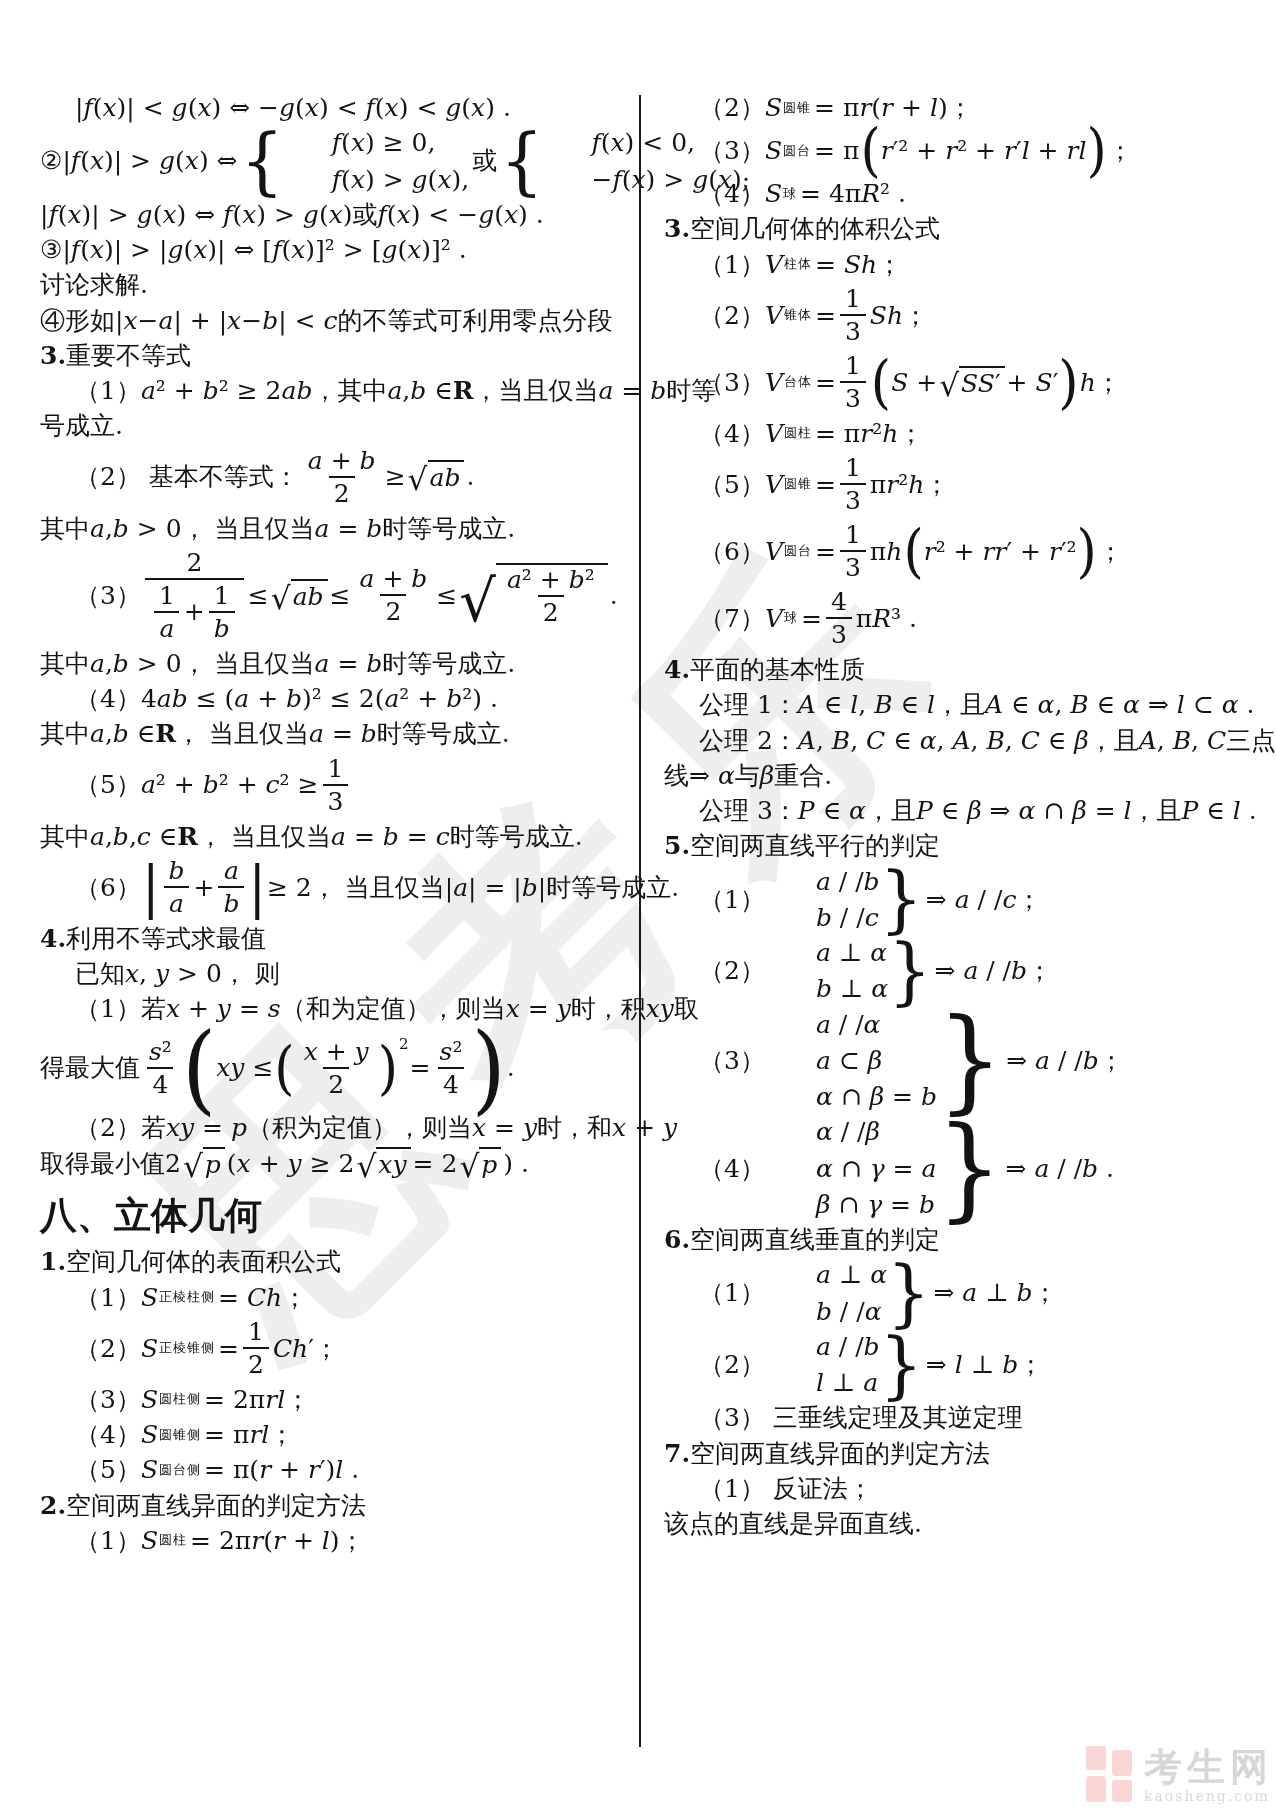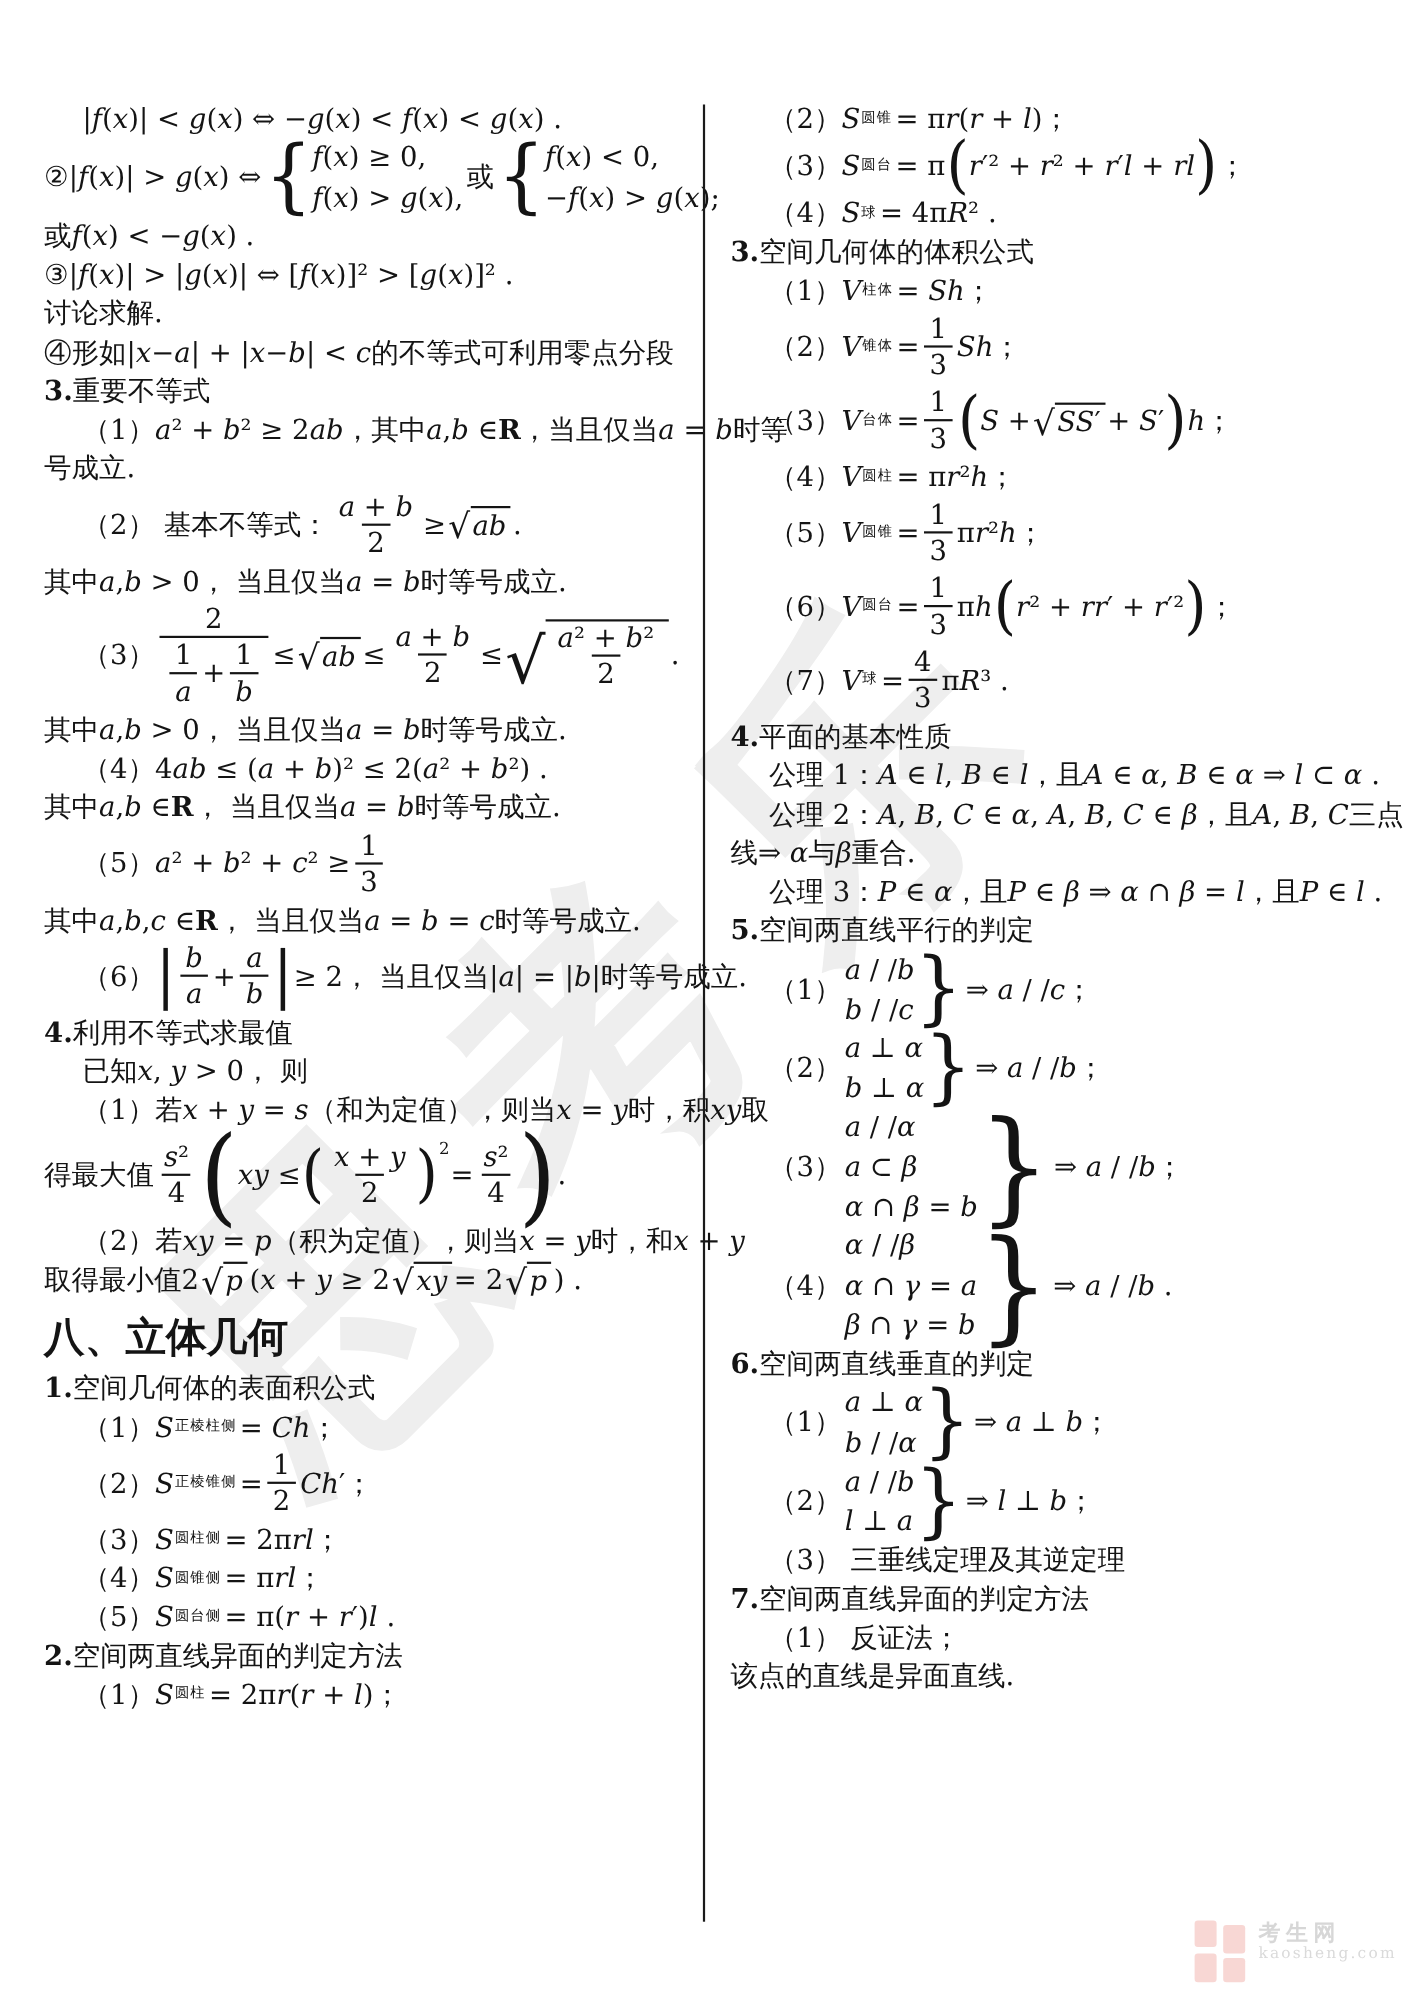--- a/index.html
+++ b/index.html
@@ -29,31 +29,31 @@
   .f{display:inline-flex;flex-direction:column;align-items:center;margin:0 4px;}
   .f .fn{padding:0 5px;line-height:1.2;}
   .f .fd{border-top:2px solid #141414;padding:1px 5px 0;line-height:1.2;display:flex;align-items:center;}
   .sq{display:inline-flex;align-items:flex-end;margin:0 2px;}
   .sq .rad{font-size:1.25em;line-height:1;transform:translateY(2px);}
   .sq .sqarg{border-top:2px solid #141414;padding:0 4px 0 2px;display:flex;align-items:center;}
   .w{display:inline-flex;align-items:center;margin:0 1px;}
   .w .dl{line-height:0.9;font-weight:400;transform:scaleY(1.1);}
   .wsup{font-size:15px;position:relative;top:-24px;margin-left:1px;}
   .cs,.bn{display:inline-flex;align-items:center;margin:0 3px;}
-  .rows{display:flex;flex-direction:column;gap:5px;align-items:flex-start;}
+  .rows{display:flex;flex-direction:column;gap:5px;align-items:flex-start;margin-left:48px;}
   .row{display:flex;align-items:center;}
   .br{line-height:0.85;font-weight:400;transform:scaleY(1.08);}
   .logo{position:absolute;left:1086px;top:1746px;display:flex;gap:10px;align-items:flex-start;z-index:1;}
   .lm{position:relative;width:48px;height:56px;}
   .lm div{position:absolute;background:#f8d7d4;border-radius:3px;}
   .lm .b1{left:0;top:0;width:20px;height:24px;}
   .lm .b2{left:0;top:30px;width:20px;height:26px;}
   .lm .b3{left:26px;top:4px;width:20px;height:26px;}
   .lm .b4{left:26px;top:34px;width:20px;height:22px;}
-  .logo-cn{font-size:20px;font-weight:bold;color:#d7d7d7;letter-spacing:5px;line-height:1.1;}
+  .logo-cn{font-size:38px;font-weight:bold;color:#d7d7d7;letter-spacing:5px;line-height:1.1;}
   .logo-en{font-size:14px;color:#dadada;letter-spacing:2px;}
 </style>
 </head>
 <body>
 
 <div class="watermark">思考乐</div>
 
 <div class="col col-left" id="col-left">
     <div class="ln ind1">
       <span class="m">|<i>f</i>(<i>x</i>)| &lt; <i>g</i>(<i>x</i>) ⇔ −<i>g</i>(<i>x</i>) &lt; <i>f</i>(<i>x</i>) &lt; <i>g</i>(<i>x</i>) .</span>
@@ -79,20 +79,21 @@
           <span class="row">
             <span class="m"><i>f</i>(<i>x</i>) &lt; 0,</span>
           </span>
           <span class="row">
             <span class="m">−<i>f</i>(<i>x</i>) &gt; <i>g</i>(<i>x</i>);</span>
           </span>
         </span>
       </span>
     </div>
     <div class="ln">
+      <span class="m">|<i>f</i>(<i>x</i>)| &gt; <i>g</i>(<i>x</i>) ⇔ <i>f</i>(<i>x</i>) &gt; <i>g</i>(<i>x</i>) </span>
       <span class="c">或</span>
       <span class="m"> <i>f</i>(<i>x</i>) &lt; −<i>g</i>(<i>x</i>) .</span>
     </div>
     <div class="ln">
       <span class="c">③</span>
       <span class="m">|<i>f</i>(<i>x</i>)| &gt; |<i>g</i>(<i>x</i>)| ⇔ [<i>f</i>(<i>x</i>)]² &gt; [<i>g</i>(<i>x</i>)]² .</span>
     </div>
     <div class="ln">
       <span class="c">讨论求解.</span>
     </div>

